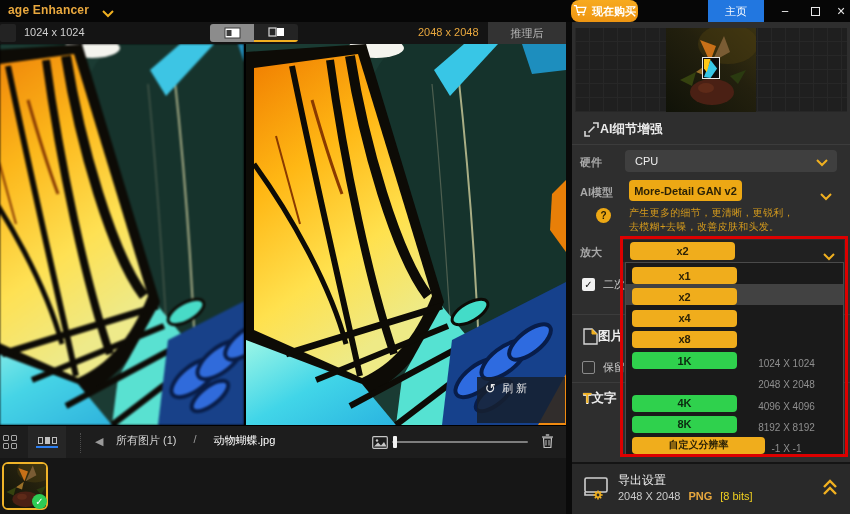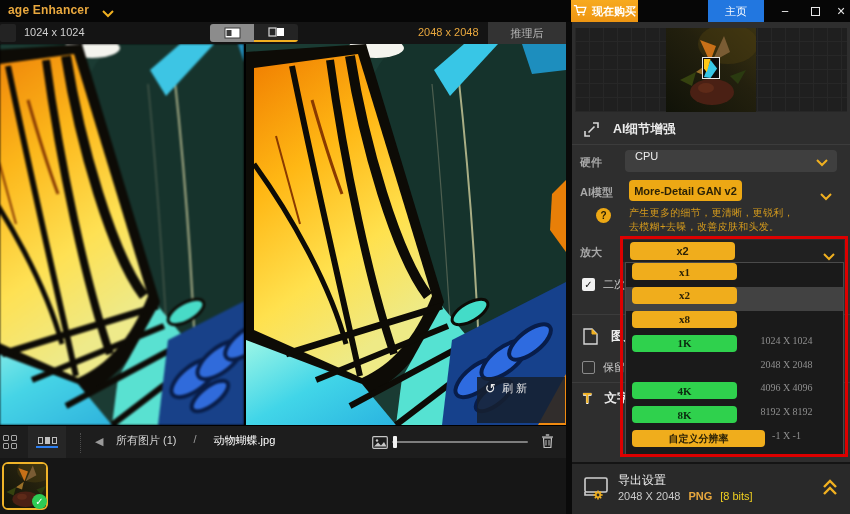--- a/index.html
+++ b/index.html
@@ -4,21 +4,21 @@
 <style>
   * { margin:0; padding:0; box-sizing:border-box; }
   html,body { width:850px; height:514px; background:#000; overflow:hidden; }
   body { font-family:"Liberation Sans","DejaVu Sans",sans-serif; color:#ddd; -webkit-font-smoothing:antialiased; }
   .app { position:relative; width:850px; height:514px; background:#0f172a; }
 
   
   .titlebar { position:absolute; left:0; top:0; width:850px; height:22px; background:#060606; z-index:40; }
   .app-title { position:absolute; left:8px; top:3px; font-size:12px; color:#e9a83e; font-weight:bold; letter-spacing:.2px; }
   .title-chevron { position:absolute; left:102px; top:4px; }
-  .buy-btn { position:absolute; left:571px; top:0; width:67px; height:22px; background:linear-gradient(#f7aa1f,#ee9512); color:#fff; font-size:11px; font-weight:bold; display:flex; align-items:center; justify-content:center; gap:5px; cursor:pointer; }
+  .buy-btn { position:absolute; left:571px; top:0; width:67px; height:22px; background:linear-gradient(#f7aa1f,#ee9512); color:#fff; font-size:11px; font-weight:bold; display:flex; align-items:center; justify-content:center; gap:5px; cursor:pointer;border-radius:8px; }
   .home-btn { position:absolute; left:708px; top:0; width:56px; height:22px; background:#2277e0; color:#fff; font-size:11px; display:flex; align-items:center; justify-content:center; cursor:pointer; }
   .win-btn { position:absolute; top:0; width:26px; height:22px; color:#e8e8e8; display:flex; align-items:center; justify-content:center; font-size:13px; cursor:pointer; }
   .win-min { left:772px; } .win-max { left:802px; } .win-close { left:828px; font-size:14px; }
   .max-glyph { width:9px; height:9px; border:1.2px solid #e8e8e8; display:inline-block; }
 
   
   .workspace { position:absolute; top:22px; left:0; width:850px; height:492px; display:flex; }
   .left-col { width:566px; height:492px; display:flex; flex-direction:column; background:#111; }
   .col-gap { width:6px; height:492px; background:#0a0a0a; }
   .right-col { width:278px; height:492px; background:#2e2e2e; position:relative; overflow:hidden; }
@@ -71,40 +71,40 @@
   .thumb { position:absolute; left:2px; top:4px; width:46px; height:48px; border:2px solid #f0b429; border-radius:6px; overflow:hidden; background:#101008; cursor:pointer; }
   .thumb svg { width:100%; height:100%; display:block; }
   .thumb-check { position:absolute; left:32px; top:36px; width:15px; height:15px; border-radius:50%; background:#2ecc55; color:#fff; font-size:10px; font-weight:bold; display:flex; align-items:center; justify-content:center; z-index:2; }
 
   
   .navigator { position:absolute; left:3px; top:6px; width:272px; height:84px; background:repeating-linear-gradient(0deg,#272727 0 1px,transparent 1px 14px),repeating-linear-gradient(90deg,#272727 0 1px,transparent 1px 14px),#1f1f1f; display:flex; align-items:center; justify-content:center; cursor:pointer; }
   .navigator svg { width:90px; height:84px; display:block; }
   .viewport-marker { position:absolute; left:127px; top:29px; width:18px; height:22px; border:1.5px solid #e8e8e8; background:#0c0c0c; }
   .viewport-marker svg { width:100%; height:100%; display:block; }
 
-  .sec-header { position:absolute; left:11px; display:flex; align-items:flex-start; gap:13px; font-size:12.5px; font-weight:bold; color:#ececec; cursor:pointer; }
+  .sec-header { position:absolute; left:11px; display:flex; align-items:flex-start; gap:0; font-size:12.5px; font-weight:bold; color:#ececec; cursor:pointer; }
   .hdr-ai { top:99px; }
   .divider { position:absolute; left:0; width:278px; height:1px; background:#3c3c3c; }
   .row-label { position:absolute; left:8px; font-size:11px; color:#a8a8a8;font-weight:bold; }
 
-  .hw-control { position:absolute; left:53px; top:128px; width:212px; height:22px; background:#3f3f3f; border-radius:4px; display:flex; align-items:flex-start; padding:0 10px; font-size:11px; color:#eee; cursor:pointer; }
+  .hw-control { position:absolute; left:53px; top:128px; width:212px; height:22px; background:#3f3f3f; border-radius:4px; display:flex; align-items:center; padding:0 10px; font-size:11px; color:#eee; cursor:pointer; }
   .hw-control .chev { position:absolute; right:9px; top:7px; }
 
   .model-pill { position:absolute; left:57px; top:158px; width:113px; height:21px; background:#eda814; border-radius:4px; color:#2c2206; font-size:11px; font-weight:bold; display:flex; align-items:center; justify-content:center; cursor:pointer; }
   .model-chev { position:absolute; left:248px; top:165px; cursor:pointer; }
   .help-icon { position:absolute; left:24px; top:186px; width:15px; height:15px; border-radius:50%; background:#eda814; color:#241c04; font-size:10px; font-weight:bold; display:flex; align-items:center; justify-content:center; cursor:pointer; }
   .model-desc { position:absolute; left:57px; font-size:10px; color:#d2991d; letter-spacing:.3px; }
   .desc1 { top:184px; } .desc2 { top:198px; }
 
   .scale-control { position:absolute; left:50px; top:218px; width:222px; height:22px; background:#212121; display:flex; align-items:center; cursor:pointer; }
   .scale-pill { margin-left:8px; width:105px; height:18px; background:#f0ad1c; border-radius:4px; color:#2c2206; font-size:11px; font-weight:bold; display:flex; align-items:center; justify-content:center; }
   .scale-chev { position:absolute; right:9px; top:7px; }
 
   .dropdown-list { position:absolute; left:53px; top:240px; width:219px; height:193px; background:#1a1a1a; border:1px solid #4a4a4a; display:flex; flex-direction:column; z-index:6; }
-  .dd-row { position:relative; flex:1; display:flex; align-items:flex-start; cursor:pointer;font-family:Liberation Serif, serif; }
+  .dd-row { position:relative; flex:1; display:flex; align-items:flex-end; cursor:pointer; }
   .dd-row.selected { background:#424242; }
   .pill { margin-left:6px; width:105px; height:17px; border-radius:4px; font-size:11px; font-weight:bold; display:flex; align-items:center; justify-content:center; }
   .pill.yellow { background:#f0ad1c; color:#2c2206; }
   .pill.green { background:#2fd14d; color:#0c2a10; }
   .pill.wide { width:133px; font-size:10px; }
   .dd-res { position:absolute; left:110px; right:6px; text-align:center; font-size:10px; color:#8f8f8f; }
 
   .red-box { position:absolute; left:48px; top:214px; width:228px; height:221px; border:3px solid #dd0000; z-index:10; pointer-events:none; }
 
   .cb { width:13px; height:13px; border-radius:2px; display:inline-flex; align-items:center; justify-content:center; }
@@ -408,20 +408,24 @@
       <div class="dropdown-list">
           <div class="dd-row">
           <div class="pill yellow">x1</div>
           <span class="dd-res"></span>
         </div>
           <div class="dd-row selected">
           <div class="pill yellow">x2</div>
           <span class="dd-res"></span>
         </div>
           <div class="dd-row">
+          <div class="pill yellow">x4</div>
+          <span class="dd-res"></span>
+        </div>
+          <div class="dd-row">
           <div class="pill yellow">x8</div>
           <span class="dd-res"></span>
         </div>
           <div class="dd-row">
           <div class="pill green">1K</div>
           <span class="dd-res">1024 X 1024</span>
         </div>
           <div class="dd-row">
           <span class="dd-res">2048 X 2048</span>
         </div>

